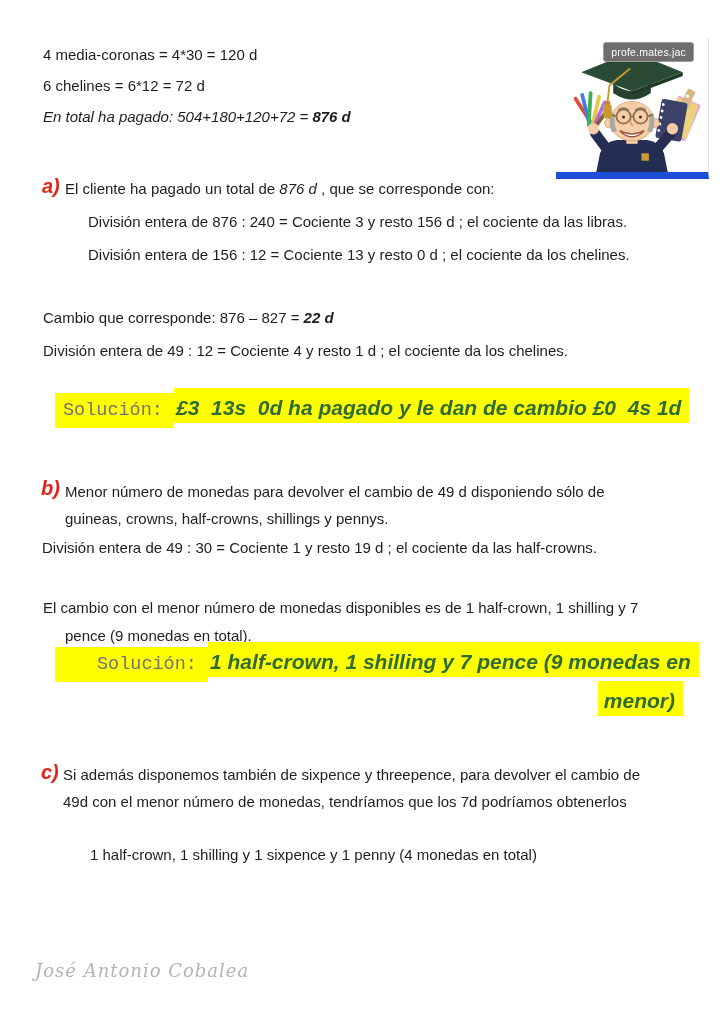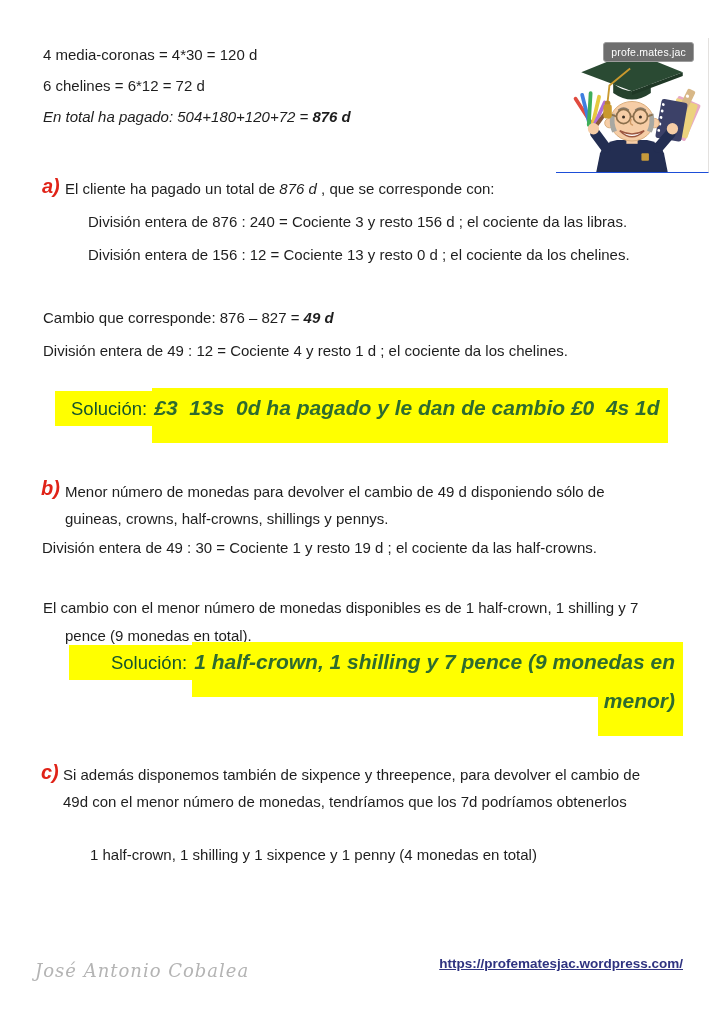--- a/index.html
+++ b/index.html
@@ -11,28 +11,28 @@
   html,body{margin:0;padding:0;background:#ffffff;}
   .page{position:relative;width:725px;height:1024px;background:#fff;overflow:hidden;
         font-family:"Liberation Sans",sans-serif;color:#1e1e1e;}
   .t{position:absolute;font-size:15px;line-height:19px;white-space:pre;text-align:right;}
   .it{font-style:italic;}
   .b{font-weight:bold;}
   .marker{position:absolute;color:var(--marker_red);font-weight:bold;font-style:italic;
           font-size:20px;line-height:20px;white-space:pre;}
   
   .solline{position:absolute;white-space:pre;}
-  .sol-label{font-size:18.5px;background:var(--highlight_yellow);padding:7px 0 7px 16px;color:#14532d;}
+  .sol-label{font-size:18.5px;background:var(--highlight_yellow);padding:7px 0 7px 8px;color:#737373;font-family:Liberation Mono, monospace;}
   .sol-green{font-size:21px;font-weight:bold;font-style:italic;color:var(--solution_green);
-             background:var(--highlight_yellow);padding:8px 8px 24px 2px;}
+             background:var(--highlight_yellow);padding:8px 8px 4px 2px;}
   .sol2-wrap{position:absolute;left:55px;width:628px;text-align:right;white-space:pre;}
   .sol2-lead{padding-left:42px;}
   
   .figure{position:absolute;left:556px;top:38px;width:152px;height:134px;
-          border-right:1px solid #e3e1df;border-bottom:1px solid #1d4ed8;}
+          border-right:1px solid #e3e1df;border-bottom:7px solid #1d4ed8;}
   .badge{position:absolute;top:4px;right:14px;background:var(--badge_bg);color:#fff;
          font-size:10.5px;line-height:12px;padding:3px 7px;border-radius:3px;
          border:1px solid #9c9c9c;letter-spacing:.2px;z-index:2;}
   .avatar-svg{position:absolute;left:0;top:8px;width:152px;height:126px;}
   
   .signature{position:absolute;left:35px;top:960px;font-family:"DejaVu Serif",serif;
              font-style:italic;font-size:18px;color:var(--signature_gray);letter-spacing:1px;}
   .link{position:absolute;right:42px;top:956px;color:var(--link_blue);font-size:13.5px;
         font-weight:bold;text-decoration:underline;cursor:pointer;}
 </style>
@@ -112,36 +112,35 @@
   </div>
 
   <div class="t" style="left:43px;top:45px">4 media-coronas = 4*30 = 120 d</div>
   <div class="t" style="left:43px;top:76px">6 chelines = 6*12 = 72 d</div>
   <div class="t it" style="left:43px;top:107px"><span>En total ha pagado: 504+180+120+72 = </span><span class="b">876 d</span></div>
 
   <div class="marker" style="left:42px;top:176px">a)</div>
   <div class="t" style="left:65px;top:179px"><span>El cliente ha pagado un total de </span><span class="it">876 d</span><span> , que se corresponde con:</span></div>
   <div class="t" style="left:88px;top:212px">División entera de 876 : 240 = Cociente 3 y resto 156 d ; el cociente da las libras.</div>
   <div class="t" style="left:88px;top:245px">División entera de 156 : 12 = Cociente 13 y resto 0 d ; el cociente da los chelines.</div>
-  <div class="t" style="left:43px;top:308px"><span>Cambio que corresponde: 876 – 827 = </span><span class="b it">49 d</span></div>
+  <div class="t" style="left:43px;top:308px"><span>Cambio que corresponde: 876 – 827 = </span><span class="b it">22 d</span></div>
   <div class="t" style="left:43px;top:341px">División entera de 49 : 12 = Cociente 4 y resto 1 d ; el cociente da los chelines.</div>
 
   <div class="solline" style="left:55px;top:396px"><span class="sol-label">Solución: </span><span class="sol-green">£3  13s  0d ha pagado y le dan de cambio £0  4s 1d</span></div>
 
   <div class="marker" style="left:41px;top:478px">b)</div>
   <div class="t" style="left:65px;top:482px">Menor número de monedas para devolver el cambio de 49 d disponiendo sólo de</div>
   <div class="t" style="left:65px;top:509px">guineas, crowns, half-crowns, shillings y pennys.</div>
   <div class="t" style="left:42px;top:538px">División entera de 49 : 30 = Cociente 1 y resto 19 d ; el cociente da las half-crowns.</div>
   <div class="t" style="left:43px;top:598px">El cambio con el menor número de monedas disponibles es de 1 half-crown, 1 shilling y 7</div>
   <div class="t" style="left:65px;top:626px">pence (9 monedas en total).</div>
 
   <div class="sol2-wrap" style="top:650px"><span class="sol-label sol2-lead">Solución: </span><span class="sol-green">1 half-crown, 1 shilling y 7 pence (9 monedas en</span></div>
   <div class="sol2-wrap" style="top:689px"><span class="sol-green" style="padding-left:6px">menor)</span></div>
 
   <div class="marker" style="left:41px;top:762px">c)</div>
   <div class="t" style="left:63px;top:765px">Si además disponemos también de sixpence y threepence, para devolver el cambio de</div>
   <div class="t" style="left:63px;top:792px">49d con el menor número de monedas, tendríamos que los 7d podríamos obtenerlos</div>
   <div class="t" style="left:90px;top:845px">1 half-crown, 1 shilling y 1 sixpence y 1 penny (4 monedas en total)</div>
 
   <div class="signature">José Antonio Cobalea</div>
-  <a class="link">https://profematesjac.wordpress.com/</a>
 
 </div>
 
 </body></html>

